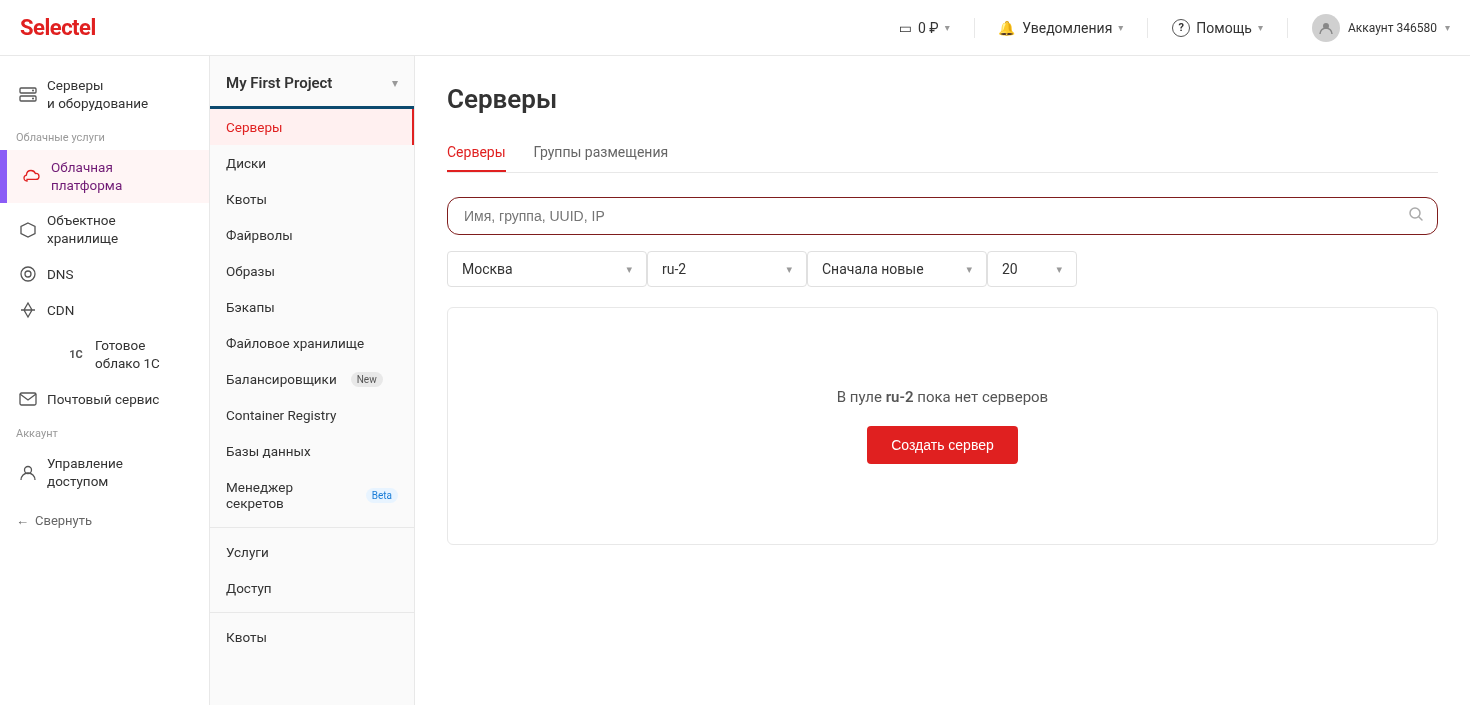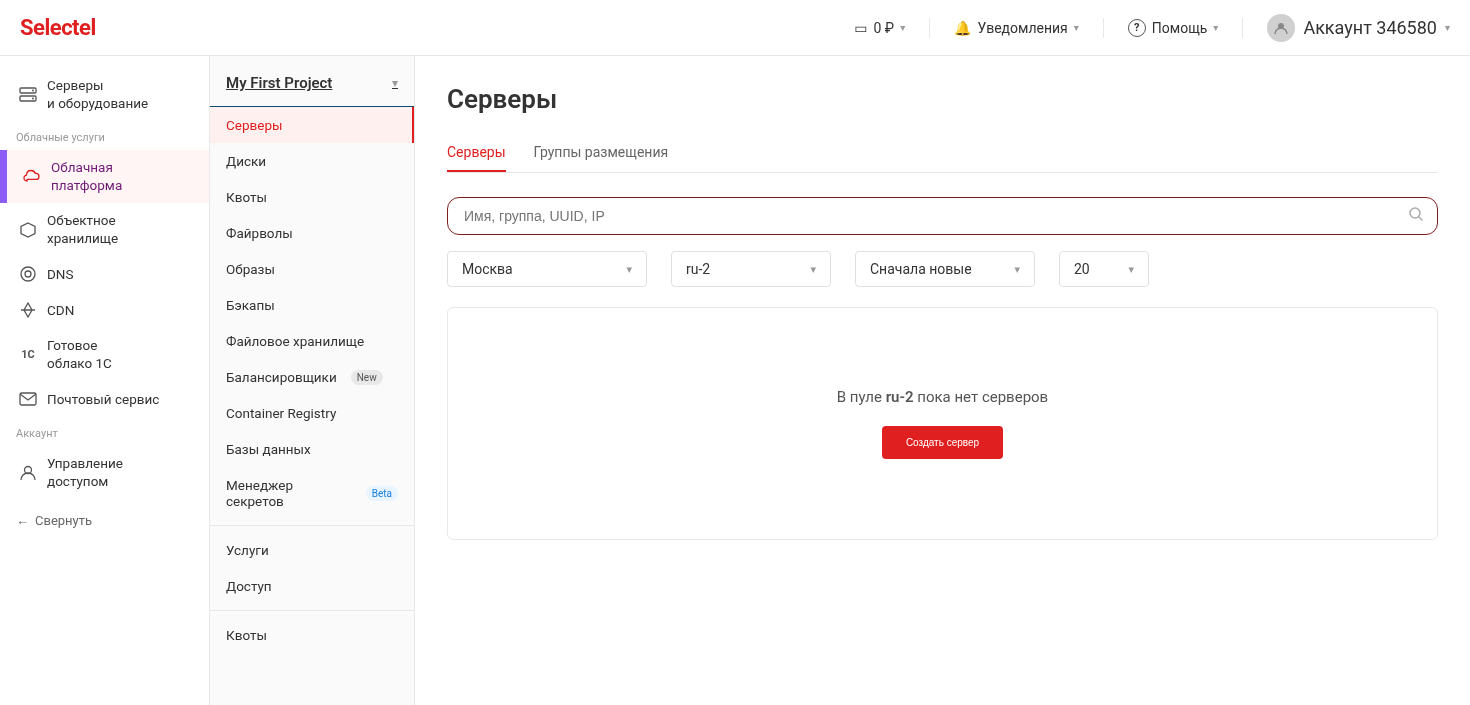--- a/index.html
+++ b/index.html
@@ -22,21 +22,21 @@
     .left-sidebar { width: 210px; background: #fff; border-right: 1px solid #e8e8e8; overflow-y: auto; flex-shrink: 0; padding: 12px 0; }
     .sidebar-section-label { font-size: 11px; color: #999; padding: 10px 16px 6px; text-transform: none; }
     .sidebar-item { display: flex; align-items: center; gap: 10px; padding: 9px 16px; cursor: pointer; color: #333; font-size: 13.5px; border-left: 3px solid transparent; }
     .sidebar-item.active { border-left: 7px solid #8b5cf6; background: #fff5f5; color: #701a75; }
     .sidebar-item .icon { width: 18px; height: 18px; display: flex; align-items: center; justify-content: center; flex-shrink: 0; }
     .sidebar-item .label-text { line-height: 1.3; }
     .sidebar-collapse { display: flex; align-items: center; gap: 6px; cursor: pointer; color: #666; font-size: 13px; }
 
     
     .project-sidebar { width: 205px; background: #fafafa; border-right: 1px solid #e8e8e8; overflow-y: auto; flex-shrink: 0; }
-    .project-header { display: flex; align-items: center; justify-content: space-between; padding: 18px 16px 14px; border-bottom: 1px solid #0c4a6e; text-decoration: underline; }
+    .project-header { display: flex; align-items: center; justify-content: space-between; padding: 18px 16px 14px; border-bottom: 3px solid #0c4a6e; }
     .project-name { font-size: 15px; font-weight: 600; color: #333; }
     .project-chevron { color: #999; font-size: 12px; cursor: pointer; }
     .project-nav-item { padding: 10px 16px; cursor: pointer; color: #333; font-size: 13.5px; display: flex; align-items: center; gap: 8px; }
     .project-nav-item.active { background: #fff0f0; color: #e02020; border-right: 2px solid #e02020; }
     .badge { font-size: 10px; background: #e8e8e8; color: #555; padding: 2px 6px; border-radius: 8px; margin-left: 6px; }
     .badge-beta { background: #e8f4ff; color: #1a7dd7; margin-left: 32px; }
     .project-divider { height: 1px; background: #e8e8e8; margin: 6px 0; }
 
     
     .main-content { flex: 1; overflow-y: auto; background: #fff; padding: 28px 32px; }
@@ -46,33 +46,33 @@
     .tabs { display: flex; border-bottom: 1px solid #e8e8e8; margin-bottom: 24px; }
     .tab { padding: 10px 0; margin-right: 28px; cursor: pointer; font-size: 14px; color: #666; border-bottom: 2px solid transparent; }
     .tab.active { color: #e02020; border-bottom: 2px solid #e02020; }
 
     
     .search-bar { position: relative; margin-bottom: 16px; }
     .search-bar input { width: 100%; padding: 10px 40px 10px 16px; border: 1px solid #7f1d1d; border-radius: 12px; font-size: 14px; color: #333; outline: none; background: #fff; }
     .search-icon { position: absolute; right: 14px; top: 50%; transform: translateY(-50%); color: #aaa; font-size: 16px; }
 
     
-    .filters { display: flex; gap: 24px; margin-bottom: 20px; }
+    .filters { display: flex; gap: 0; margin-bottom: 20px; }
     .filter-select { display: flex; align-items: center; gap: 8px; padding: 9px 14px; border: 1px solid #e0e0e0; border-radius: 4px; background: #fff; cursor: pointer; font-size: 14px; color: #333; min-width: 120px; }
     .filter-select .chev { color: #999; font-size: 11px; margin-left: auto; }
     .filter-select.location { min-width: 200px; }
     .filter-select.zone { min-width: 160px; }
     .filter-select.sort { min-width: 180px; }
     .filter-select.count { min-width: 90px; }
 
     
     .empty-state { border: 1px solid #e8e8e8; border-radius: 6px; display: flex; flex-direction: column; align-items: center; justify-content: center; padding: 80px 20px; margin-top: 0; min-height: 200px; }
     .empty-state-text { color: #555; font-size: 15px; margin-bottom: 20px; }
     .empty-state-text strong { font-weight: 600; }
-    .create-btn { background: #e02020; color: #fff; border: none; padding: 11px 24px; border-radius: 4px; font-size: 10px; cursor: pointer; font-weight: 500; }
+    .create-btn { background: #e02020; color: #fff; border: none; padding: 11px 24px; border-radius: 4px; font-size: 14px; cursor: pointer; font-weight: 500; }
   </style>
 </head>
 <body>
 
 <header class="header">
   <div class="logo">
     <span style="font-size:22px; font-weight:700; color:#e02020; letter-spacing:-0.5px;">Select<span style="color:#e02020;">el</span></span>
   </div>
   <div class="header-actions">
     <div class="header-action header-balance">
@@ -93,21 +93,21 @@
       <span style="font-size:10px; color:#999;">▾</span>
     </div>
     <div class="header-divider"></div>
     <div class="account-section">
       <div class="account-avatar">
         <svg width="14" height="14" viewBox="0 0 14 14" fill="none" xmlns="http://www.w3.org/2000/svg">
             <circle cx="7" cy="5" r="3" fill="#888"></circle>
             <path d="M1 13c0-3.314 2.686-6 6-6s6 2.686 6 6" stroke="#888" stroke-width="1.5" fill="none"></path>
           </svg>
       </div>
-      <span style="font-size:18px;">Аккаунт 346580</span>
+      <span style="font-size:12px;">Аккаунт 346580</span>
       <span style="font-size:10px; color:#999;">▾</span>
     </div>
   </div>
 </header>
 
 <div class="main-layout">
 
   <aside class="left-sidebar">
 
     <div class="sidebar-item">
@@ -156,21 +156,21 @@
       <span class="icon">
         <svg width="18" height="18" viewBox="0 0 18 18" fill="none">
             <path d="M2 9h14M9 2l4 7-4 7-4-7z" stroke="#555" stroke-width="1.3" fill="none"></path>
           </svg>
       </span>
       <span class="label-text">CDN</span>
     </div>
 
 
     <div class="sidebar-item">
-      <span class="icon" style="font-size:11px;font-weight:bold;color:#555;">1С</span>
+      <span class="icon" style="font-size:11px;font-weight:bold;color:#555;margin-left:48px;">1С</span>
       <span class="label-text">Готовое<br>облако 1С</span>
     </div>
 
     <div class="sidebar-item">
       <span class="icon">
         <svg width="18" height="14" viewBox="0 0 18 14" fill="none">
             <rect x="1" y="1" width="16" height="12" rx="1.5" stroke="#555" stroke-width="1.3"></rect>
             <path d="M1 2l8 6 8-6" stroke="#555" stroke-width="1.3"></path>
           </svg>
       </span>

